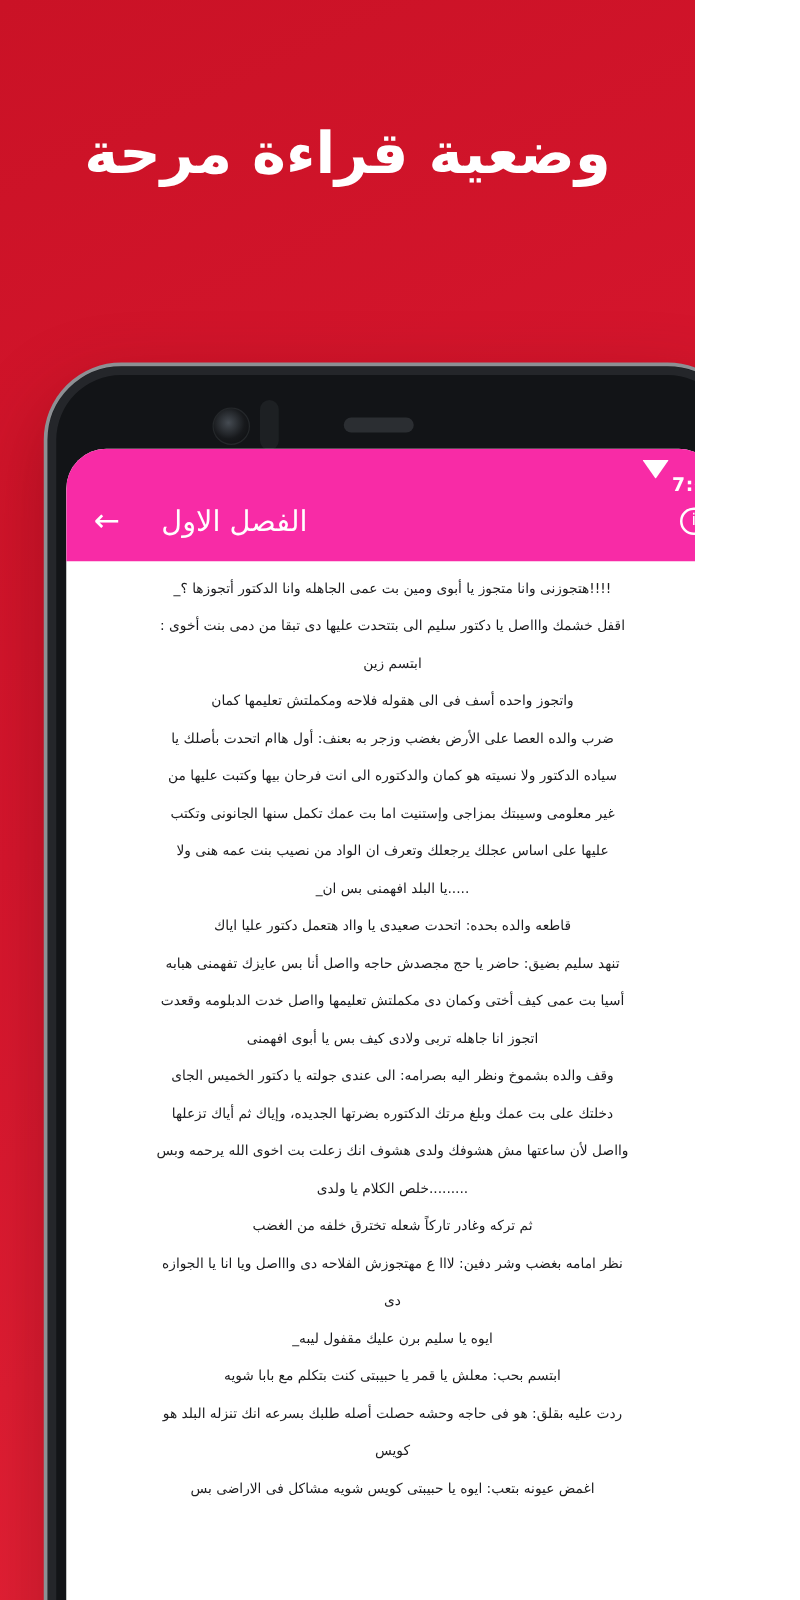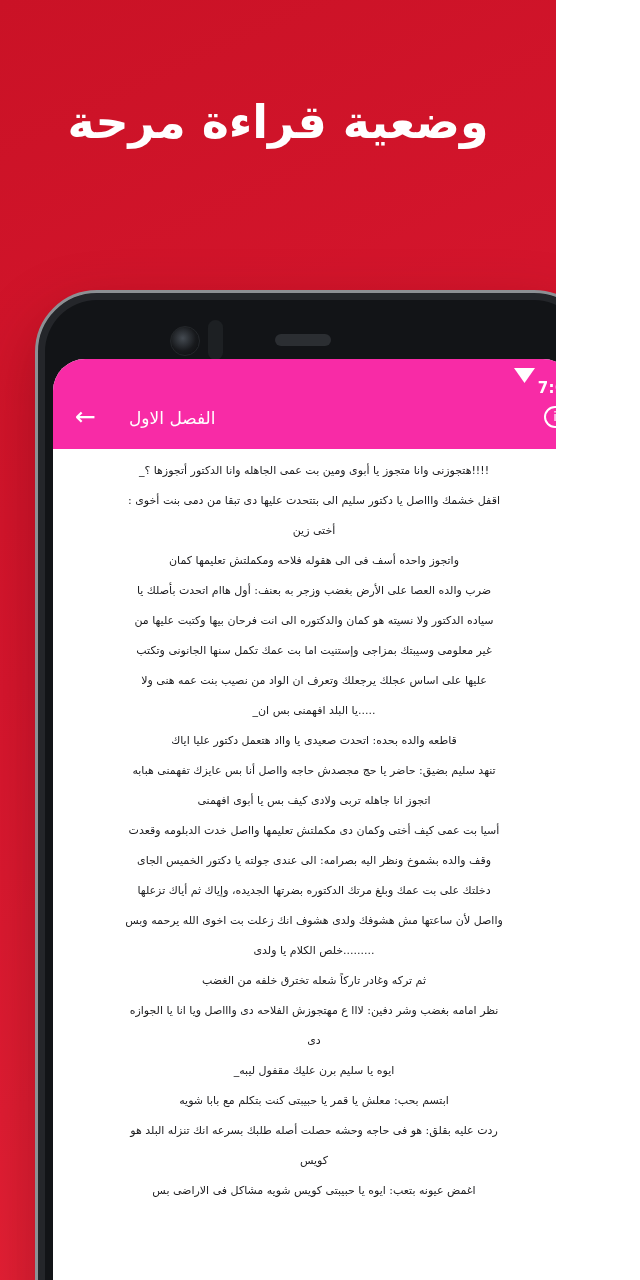--- a/index.html
+++ b/index.html
@@ -58,21 +58,21 @@
   .wifi-icon {
     position:absolute; right:40px; top:9px; width:21px; height:15px;
     background:#ffffff; clip-path: polygon(0 0, 100% 0, 50% 100%);
   }
   .appbar { position:relative; height:62px; }
   .back-btn {
     position:absolute; left:22px; top:15px; color:#ffffff; font-size:25px;
     line-height:30px; cursor:pointer;
   }
   .app-title {
-    position:absolute; left:76px; top:16px; color:#ffffff; font-size:17px;
+    position:absolute; left:76px; top:16px; color:#ffffff; font-size:23px;
     line-height:30px; direction:rtl;
   }
   .info-btn {
     position:absolute; right:9px; top:19px; width:22px; height:22px;
     box-sizing:border-box; border:2px solid #ffffff; border-radius:50%;
     color:#ffffff; text-align:center; cursor:pointer;
   }
   .info-btn span { display:block; font-size:13px; line-height:18px; }
 
   
@@ -109,31 +109,31 @@
           <div class="app-title">الفصل الاول</div>
           <div class="info-btn">
             <span>i</span>
           </div>
         </div>
       </div>
 
       <div class="reader">
           <div class="reader-line">!!!!هتجوزنى وانا متجوز يا أبوى ومين بت عمى الجاهله وانا الدكتور أتجوزها ؟_</div>
           <div class="reader-line">اقفل خشمك واااصل يا دكتور سليم الى بتتحدت عليها دى تبقا من دمى بنت أخوى :</div>
-          <div class="reader-line">أختى زين</div>
+          <div class="reader-line">ابتسم زين</div>
           <div class="reader-line">واتجوز واحده أسف فى الى هقوله فلاحه ومكملتش تعليمها كمان</div>
           <div class="reader-line">ضرب والده العصا على الأرض بغضب وزجر به بعنف: أول هاام اتحدت بأصلك يا</div>
           <div class="reader-line">سياده الدكتور ولا نسيته هو كمان والدكتوره الى انت فرحان بيها وكتبت عليها من</div>
           <div class="reader-line">غير معلومى وسيبتك بمزاجى وإستنيت اما بت عمك تكمل سنها الجانونى وتكتب</div>
           <div class="reader-line">عليها على اساس عجلك يرجعلك وتعرف ان الواد من نصيب بنت عمه هنى ولا</div>
           <div class="reader-line">.....يا البلد افهمنى بس ان_</div>
           <div class="reader-line">قاطعه والده بحده: اتحدت صعيدى يا وااد هتعمل دكتور عليا اياك</div>
           <div class="reader-line">تنهد سليم بضيق: حاضر يا حج مجصدش حاجه وااصل أنا بس عايزك تفهمنى هبابه</div>
+          <div class="reader-line">أسيا بت عمى كيف أختى وكمان دى مكملتش تعليمها وااصل خدت الدبلومه وقعدت</div>
           <div class="reader-line">اتجوز انا جاهله تربى ولادى كيف بس يا أبوى افهمنى</div>
-          <div class="reader-line">أسيا بت عمى كيف أختى وكمان دى مكملتش تعليمها وااصل خدت الدبلومه وقعدت</div>
           <div class="reader-line">وقف والده بشموخ ونظر اليه بصرامه: الى عندى جولته يا دكتور الخميس الجاى</div>
           <div class="reader-line">دخلتك على بت عمك وبلغ مرتك الدكتوره بضرتها الجديده، وإياك ثم أياك تزعلها</div>
           <div class="reader-line">وااصل لأن ساعتها مش هشوفك ولدى هشوف انك زعلت بت اخوى الله يرحمه وبس</div>
           <div class="reader-line">.........خلص الكلام يا ولدى</div>
           <div class="reader-line">ثم تركه وغادر تاركاً شعله تخترق خلفه من الغضب</div>
           <div class="reader-line">نظر امامه بغضب وشر دفين: لااا ع مهتجوزش الفلاحه دى واااصل ويا انا يا الجوازه</div>
           <div class="reader-line">دى</div>
           <div class="reader-line">ايوه يا سليم برن عليك مقفول ليبه_</div>
           <div class="reader-line">ابتسم بحب: معلش يا قمر يا حبيبتى كنت بتكلم مع بابا شويه</div>
           <div class="reader-line">ردت عليه بقلق: هو فى حاجه وحشه حصلت أصله طلبك بسرعه انك تنزله البلد هو</div>

